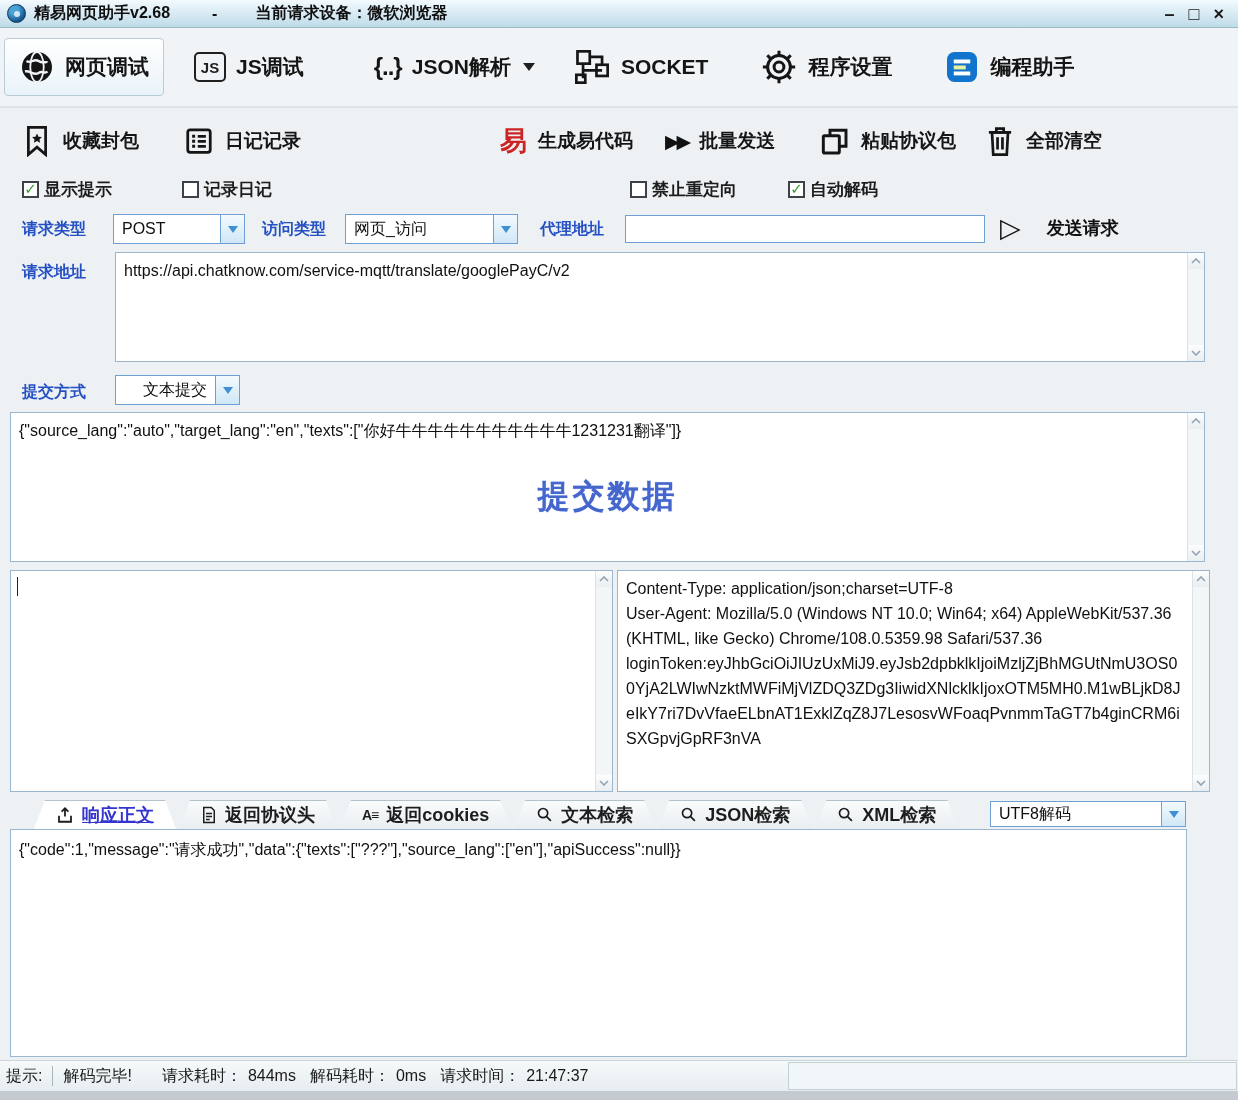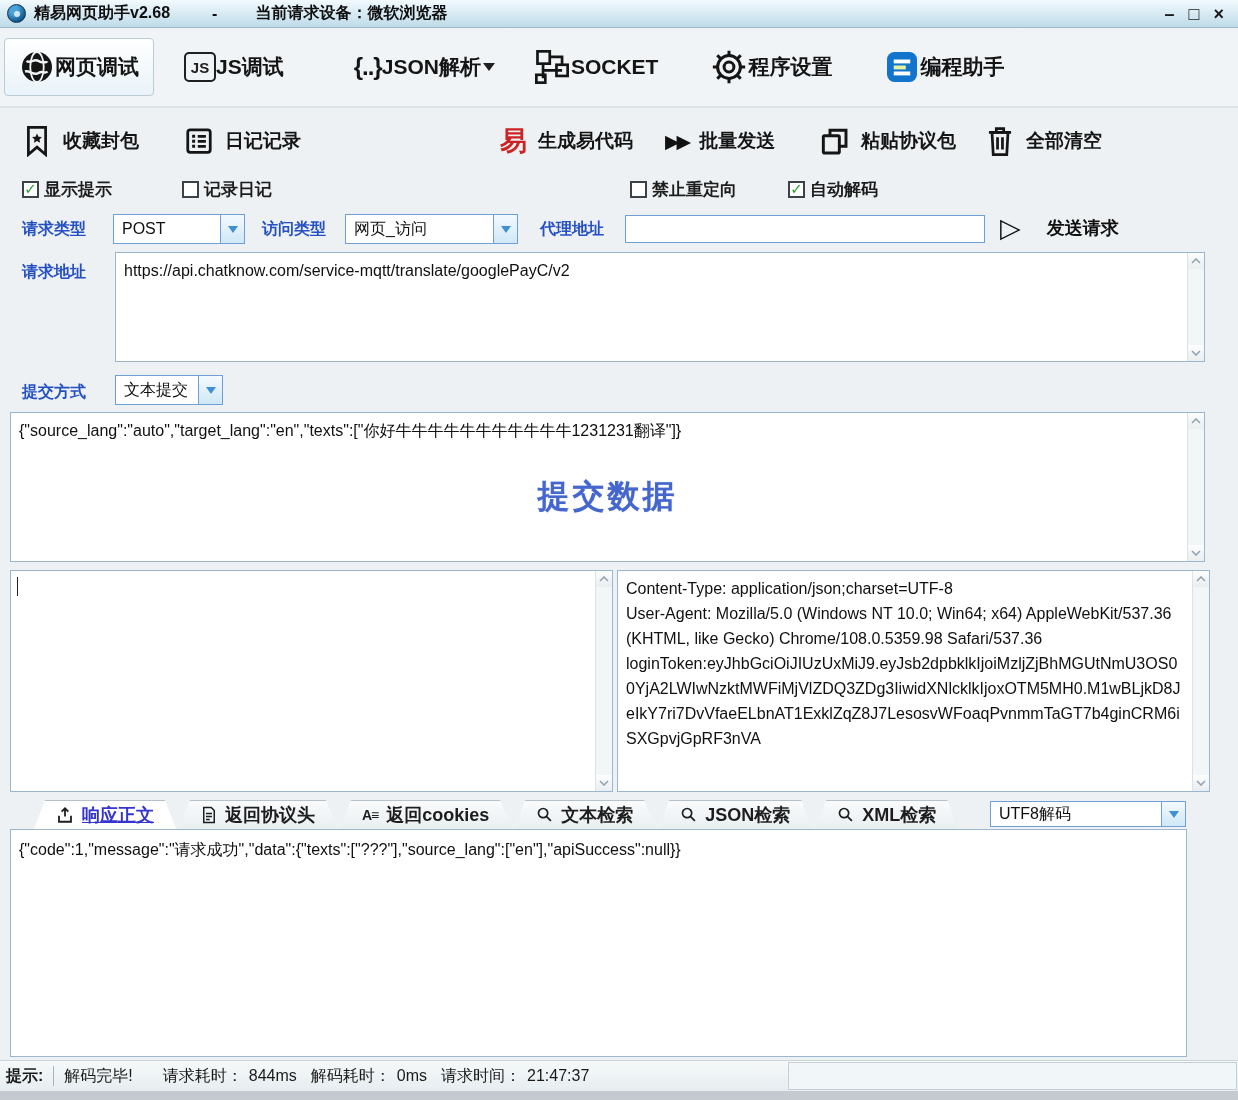--- a/index.html
+++ b/index.html
@@ -16,21 +16,21 @@
     border:1px solid #0a3558; position:relative; }
   .app-icon::after{ content:""; position:absolute; left:6px; top:6px; width:6px; height:6px;
     border-radius:50%; background:#e8f4fa; opacity:.85; }
   .title-dash { margin:0 38px 0 42px; }
   .win-controls { margin-left:auto; display:flex; align-items:center; gap:14px; padding-right:14px; }
   .win-controls span { font-size:18px; font-weight:bold; color:#1a1a1a; cursor:pointer; line-height:1; }
 
   
   .maintabs { position:absolute; left:0; top:28px; width:1238px; height:80px;
     background:#f0f4f6; border-bottom:2px solid #dde4e8; display:flex; align-items:center; }
-  .main-tab { display:flex; align-items:center; height:58px; padding:0 14px;
+  .main-tab { display:flex; align-items:center; gap:10px; height:58px; padding:0 14px;
     font-size:21px; font-weight:bold; color:#151515; cursor:pointer; }
   .main-tab.active { background:linear-gradient(#ffffff,#e9f3f9);
     border:1px solid #b9ccd8; border-radius:4px; margin-left:4px; }
   .js-badge { display:inline-flex; align-items:center; justify-content:center; width:32px; height:30px;
     border:2px solid #202020; border-radius:5px; font-size:15px; font-weight:bold; color:#202020; }
   .braces { font-size:24px; font-weight:bold; letter-spacing:-1px; color:#151515; }
   .caret-down { width:0; height:0; border-left:6px solid transparent; border-right:6px solid transparent;
     border-top:8px solid #202020; margin-left:2px; }
   .t-js{margin-left:16px;} .t-json{margin-left:42px;} .t-socket{margin-left:10px;}
   .t-gear{margin-left:24px;} .t-e{margin-left:24px;}
@@ -80,21 +80,21 @@
     display:flex; align-items:center; justify-content:center; background:linear-gradient(#fcfdfe,#e9eef1); }
   .fake-scroll .sa.up { top:0; } .fake-scroll .sa.down { bottom:0; }
   .watermark { position:absolute; left:0; right:0; text-align:center; color:#4566cd;
     font-size:32px; font-weight:bold; letter-spacing:3px; pointer-events:none;
     text-shadow:0 0 1px rgba(90,120,230,.55); z-index:3; }
   .caret-line { position:absolute; left:6px; top:6px; width:1px; height:19px; background:#222; }
 
   .url-label { position:absolute; left:22px; top:262px; }
   .url-box { left:115px; top:252px; width:1090px; height:110px; }
   .method-label { position:absolute; left:22px; top:382px; }
-  .method-select { left:115px; top:375px; width:108px; }
+  .method-select { left:115px; top:375px; width:125px;text-align:right; }
   .data-box { left:10px; top:412px; width:1195px; height:150px; }
   .data-box .watermark { top:62px; }
   .left-box { left:10px; top:570px; width:603px; height:222px; }
   .right-box { left:617px; top:570px; width:593px; height:222px; }
   .right-box .watermark { top:112px; }
 
   
   .tabbar { position:absolute; left:10px; top:799px; width:1200px; height:30px; }
   .tabs { position:absolute; left:24px; bottom:0; display:flex; align-items:flex-end; }
   .tab { height:29px; display:flex; align-items:center; gap:8px; padding:0 22px;
@@ -111,21 +111,21 @@
   
   .resp-box { position:absolute; left:10px; top:829px; width:1177px; height:228px;
     background:#fff; border:1px solid #9cb6ce; }
   .resp-text { padding:8px 8px; font-size:16px; color:#101010; white-space:pre-wrap;
     word-break:break-all; line-height:24px; }
 
   
   .statusbar { position:absolute; left:0; top:1060px; width:1238px; height:31px;
     background:linear-gradient(#f5f9fa,#e6edf0); border-top:1px solid #ccd5d9;
     display:flex; align-items:center; font-size:16px; color:#1a1a1a; }
-  .statusbar .lab { font-weight:bold; }
+  .statusbar .lab { font-weight:normal; }
   .sdiv { width:1px; height:20px; background:#a9b5bb; margin:0 10px; }
   .status-right { position:absolute; left:788px; top:1px; right:1px; bottom:1px;
     background:#f1f6f8; border:1px solid #c6cfd4; }
   .bottomstrip { position:absolute; left:0; top:1091px; width:1238px; height:9px; background:#c4cacf; }
 
   .m6{margin-left:6px;} .m18{margin-left:14px;} .m30{margin-left:30px;}
 </style>
 </head>
 <body>
 

